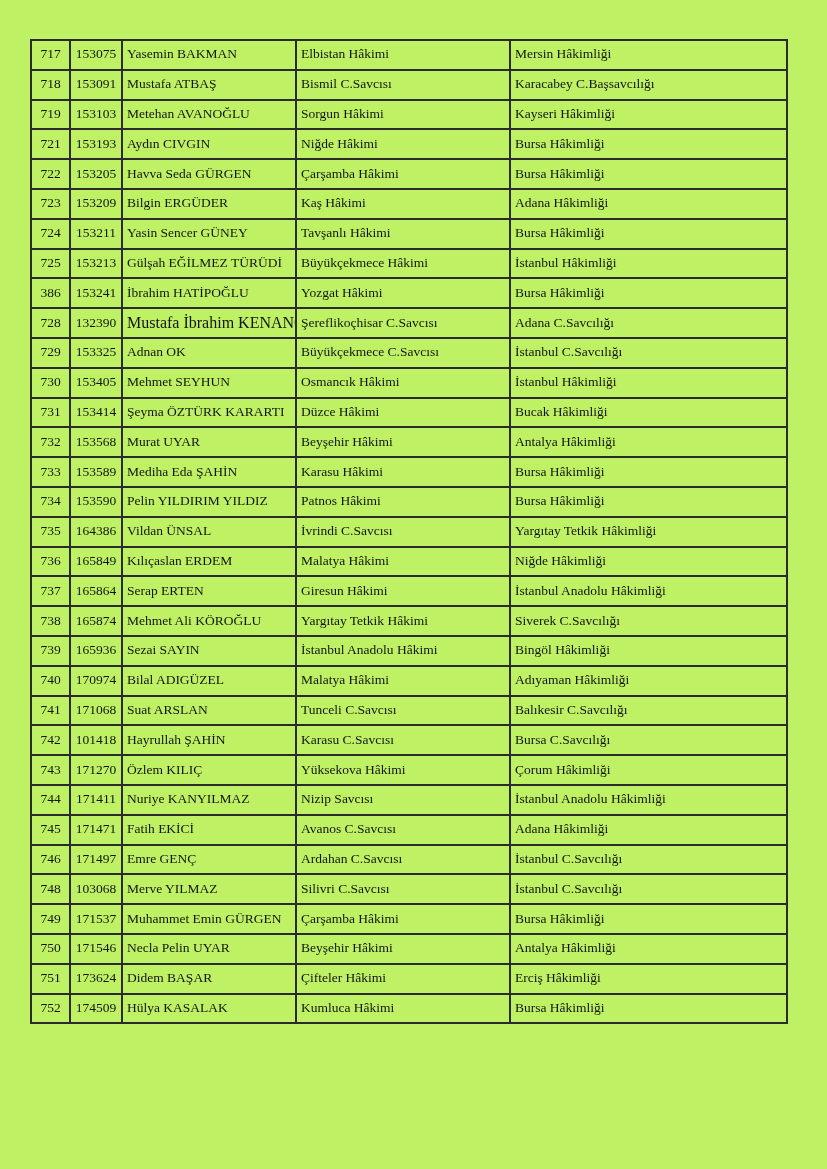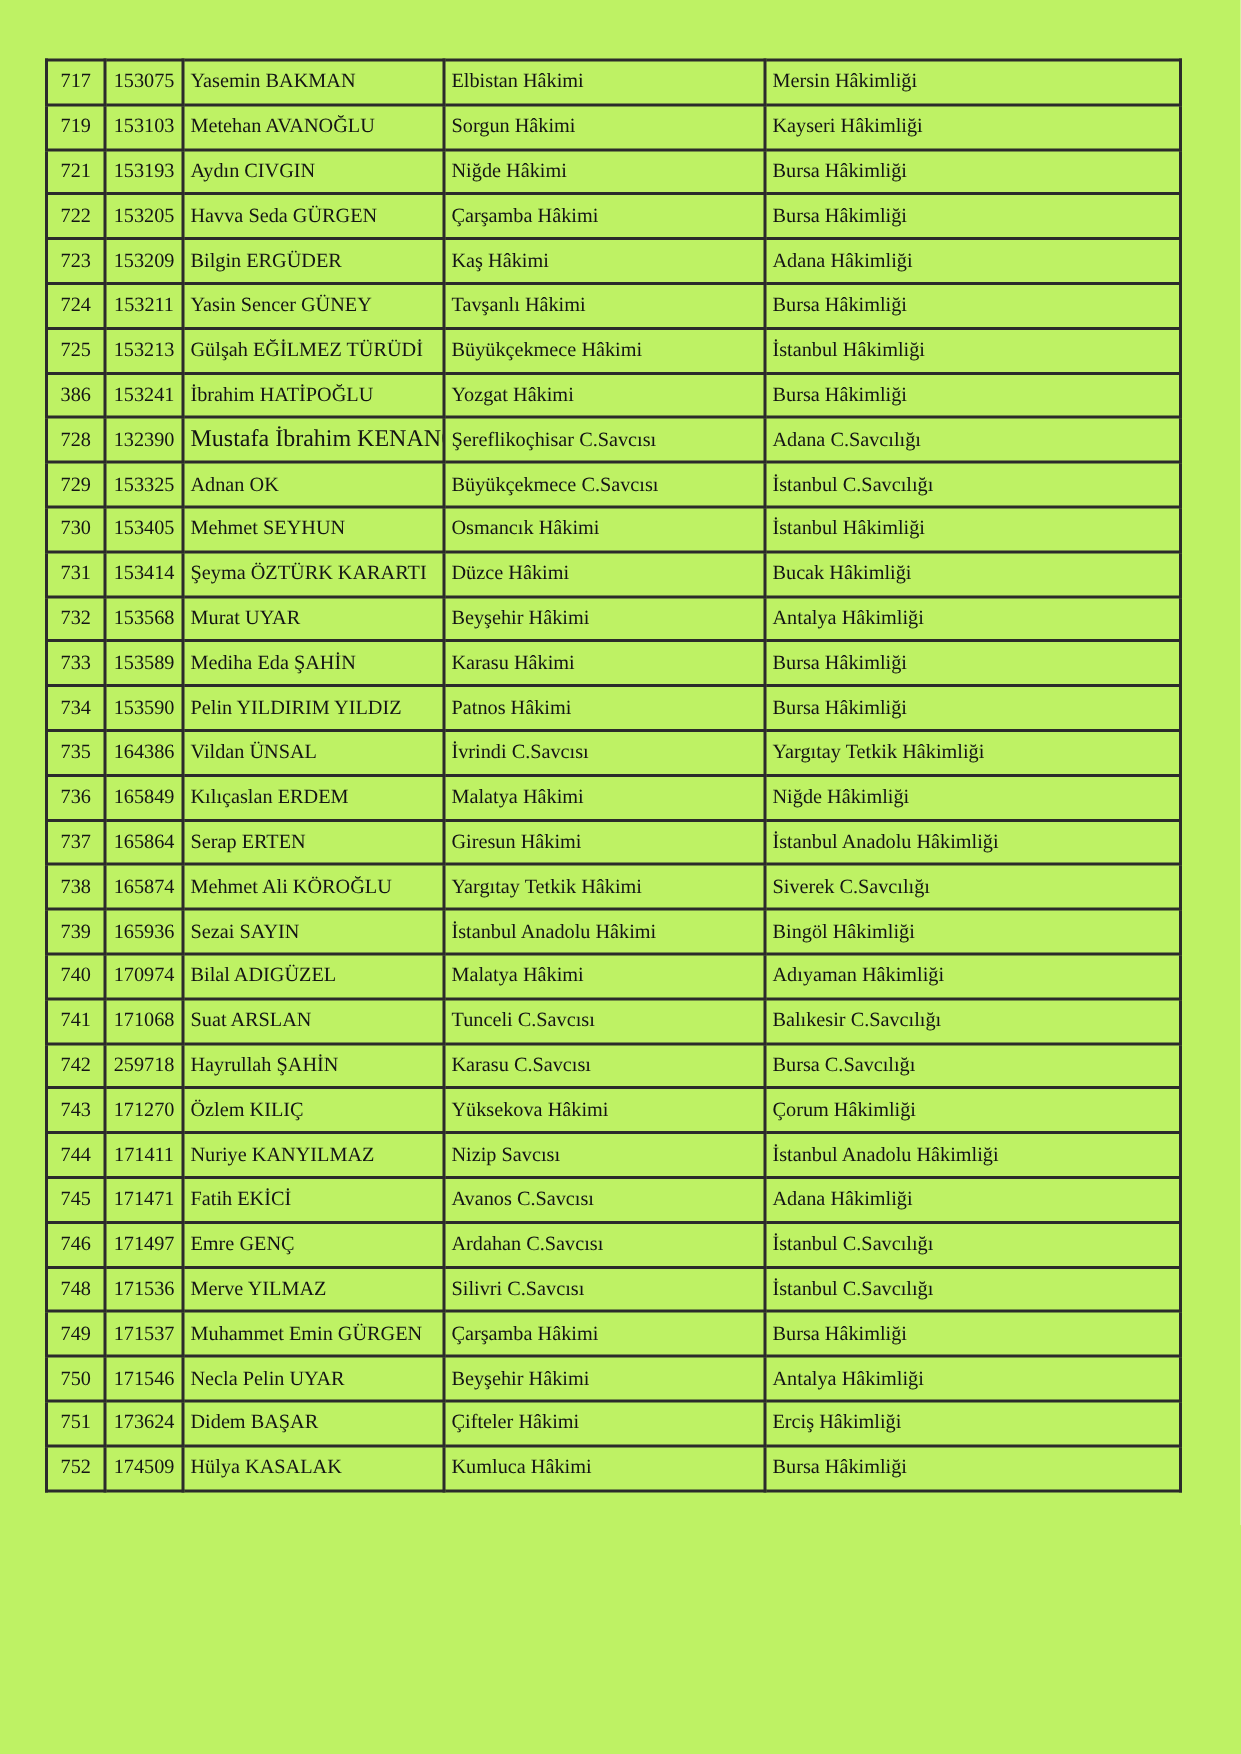--- a/index.html
+++ b/index.html
@@ -62,20 +62,27 @@
     </colgroup>
     <tbody>
   <tr>
     <td class="c-no">717</td>
     <td class="c-reg">153075</td>
     <td class="c-name">Yasemin BAKMAN</td>
     <td class="c-post">Elbistan Hâkimi</td>
     <td class="c-assign">Mersin Hâkimliği</td>
   </tr>
 
+  <tr>
+    <td class="c-no">718</td>
+    <td class="c-reg">153091</td>
+    <td class="c-name">Mustafa ATBAŞ</td>
+    <td class="c-post">Bismil C.Savcısı</td>
+    <td class="c-assign">Karacabey C.Başsavcılığı</td>
+  </tr>
 
   <tr>
     <td class="c-no">719</td>
     <td class="c-reg">153103</td>
     <td class="c-name">Metehan AVANOĞLU</td>
     <td class="c-post">Sorgun Hâkimi</td>
     <td class="c-assign">Kayseri Hâkimliği</td>
   </tr>
 
 
@@ -235,21 +242,21 @@
   <tr>
     <td class="c-no">741</td>
     <td class="c-reg">171068</td>
     <td class="c-name">Suat ARSLAN</td>
     <td class="c-post">Tunceli C.Savcısı</td>
     <td class="c-assign">Balıkesir C.Savcılığı</td>
   </tr>
 
   <tr>
     <td class="c-no">742</td>
-    <td class="c-reg">259718</td>
+    <td class="c-reg">101418</td>
     <td class="c-name">Hayrullah ŞAHİN</td>
     <td class="c-post">Karasu C.Savcısı</td>
     <td class="c-assign">Bursa C.Savcılığı</td>
   </tr>
 
   <tr>
     <td class="c-no">743</td>
     <td class="c-reg">171270</td>
     <td class="c-name">Özlem KILIÇ</td>
     <td class="c-post">Yüksekova Hâkimi</td>
@@ -276,21 +283,21 @@
     <td class="c-no">746</td>
     <td class="c-reg">171497</td>
     <td class="c-name">Emre GENÇ</td>
     <td class="c-post">Ardahan C.Savcısı</td>
     <td class="c-assign">İstanbul C.Savcılığı</td>
   </tr>
 
 
   <tr>
     <td class="c-no">748</td>
-    <td class="c-reg">171536</td>
+    <td class="c-reg">103068</td>
     <td class="c-name">Merve YILMAZ</td>
     <td class="c-post">Silivri C.Savcısı</td>
     <td class="c-assign">İstanbul C.Savcılığı</td>
   </tr>
 
   <tr>
     <td class="c-no">749</td>
     <td class="c-reg">171537</td>
     <td class="c-name">Muhammet Emin GÜRGEN</td>
     <td class="c-post">Çarşamba Hâkimi</td>

